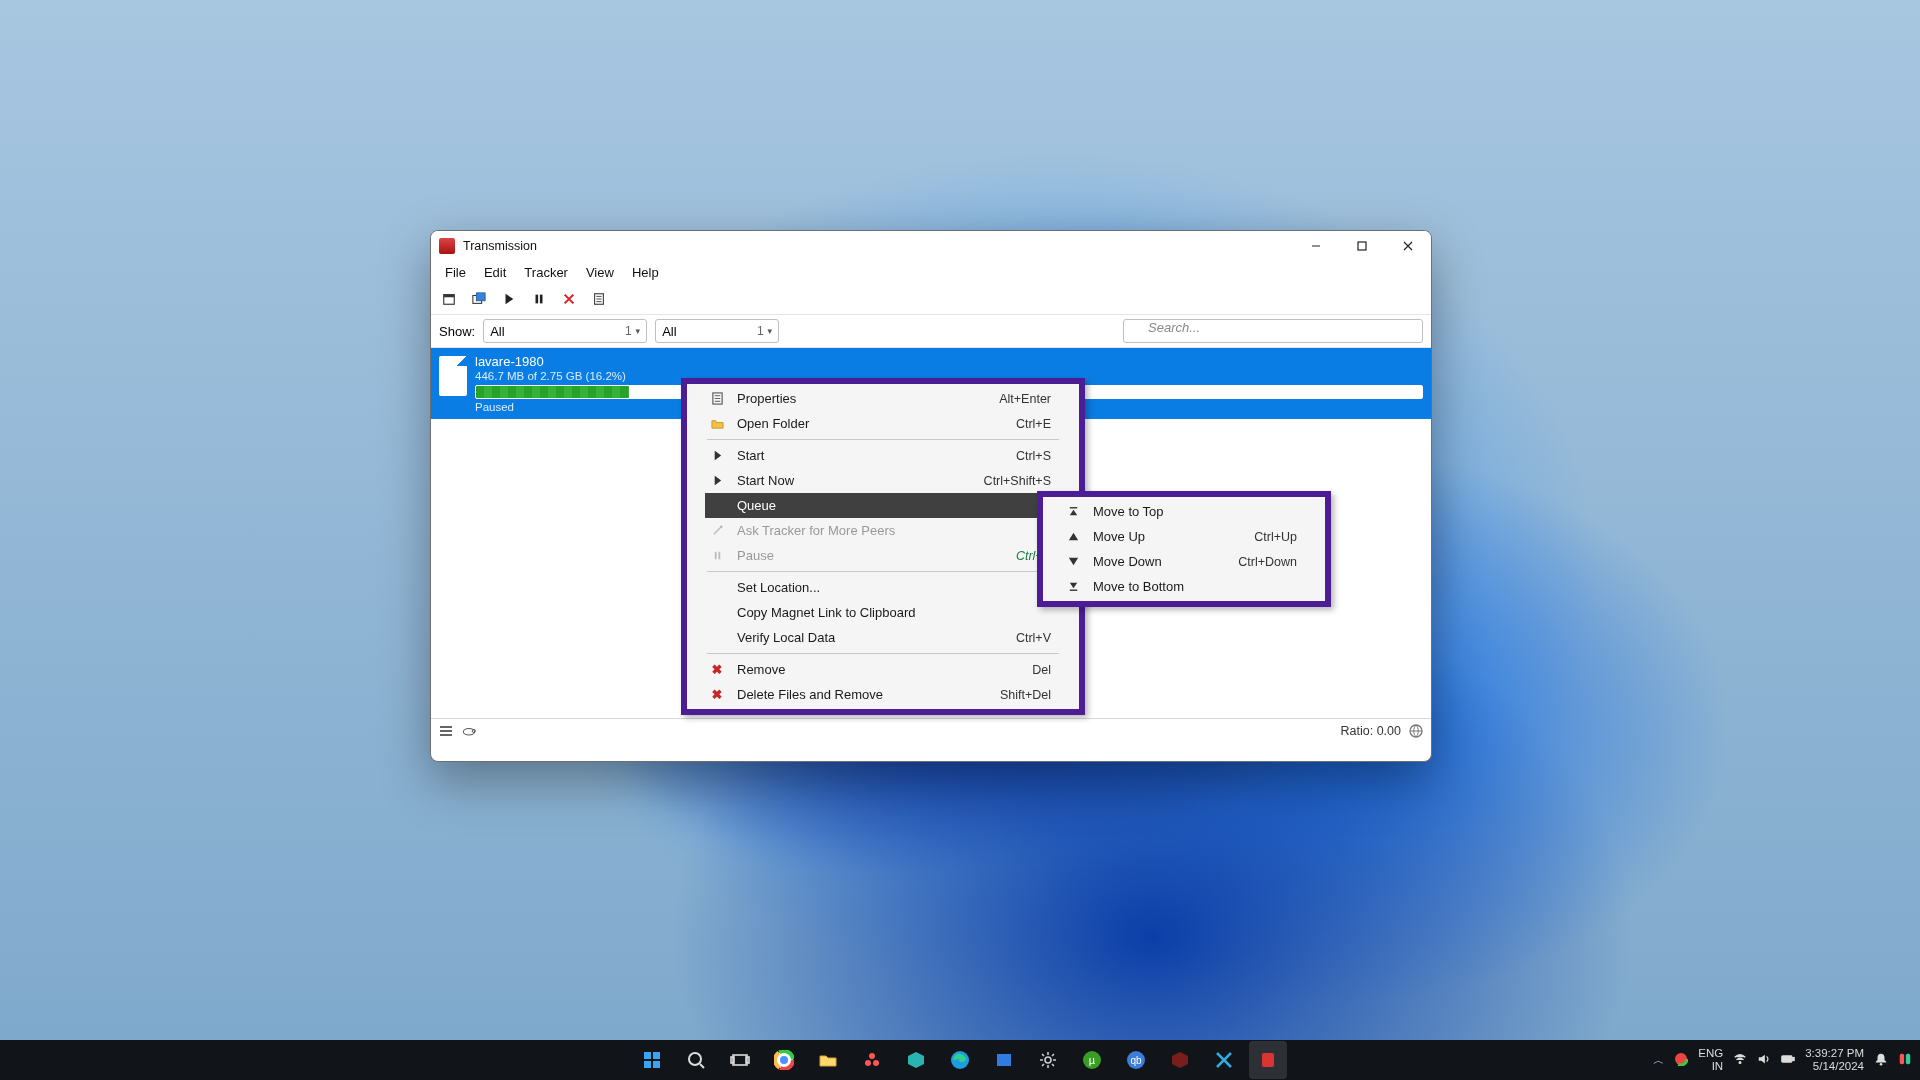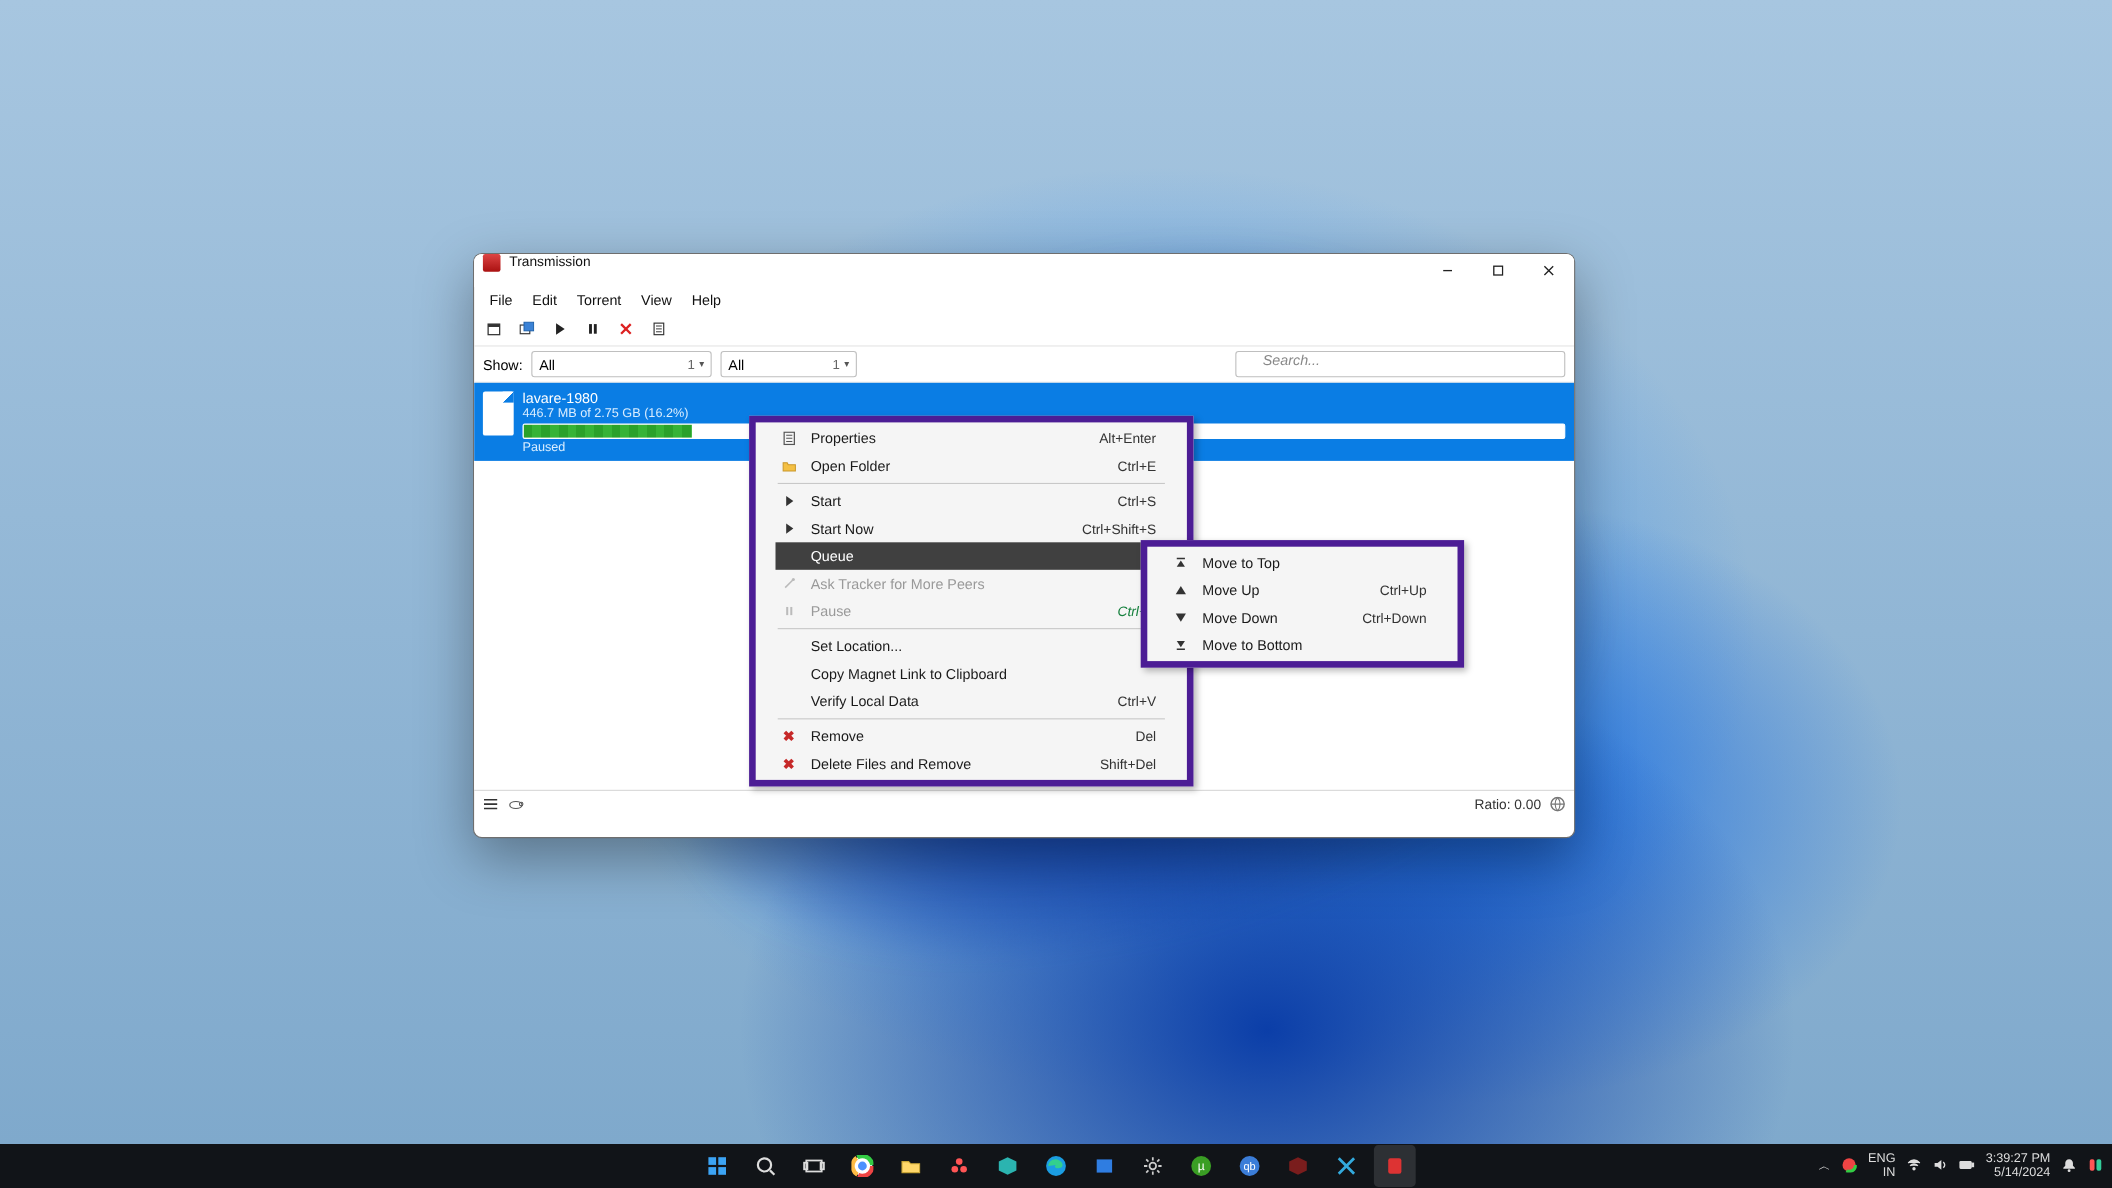--- a/index.html
+++ b/index.html
@@ -49,20 +49,21 @@
     height: 530px;
     background: #ffffff;
     border: 1px solid #6e6e6e;
     border-radius: 8px;
     box-shadow: 0 18px 50px rgba(0,0,0,0.35);
     overflow: hidden;
   }
   .titlebar {
     height: 30px;
     display: flex;
+    align-items: center;
     background: #fff;
   }
   .titlebar .app-icon {
     width: 16px;
     height: 16px;
     margin: 0 8px;
     background: linear-gradient(#d44, #a11);
     border-radius: 2px;
     position: relative;
   }
@@ -338,21 +339,21 @@
         <svg viewBox="0 0 10 10">
             <path d="M1 1 L9 9 M9 1 L1 9"></path>
           </svg>
       </div>
     </div>
   </div>
 
   <div class="menubar">
     <span class="mitem">File</span>
     <span class="mitem">Edit</span>
-    <span class="mitem">Torrent</span>
+    <span class="mitem">Tracker</span>
     <span class="mitem">View</span>
     <span class="mitem">Help</span>
   </div>
 
   <div class="toolbar">
     <div class="tb-btn">
       <svg viewBox="0 0 16 16">
           <rect x="2" y="3" width="12" height="11" fill="none" stroke="#333" stroke-width="1.3"></rect>
           <rect x="2" y="3" width="12" height="3" fill="#333"></rect>
         </svg>

